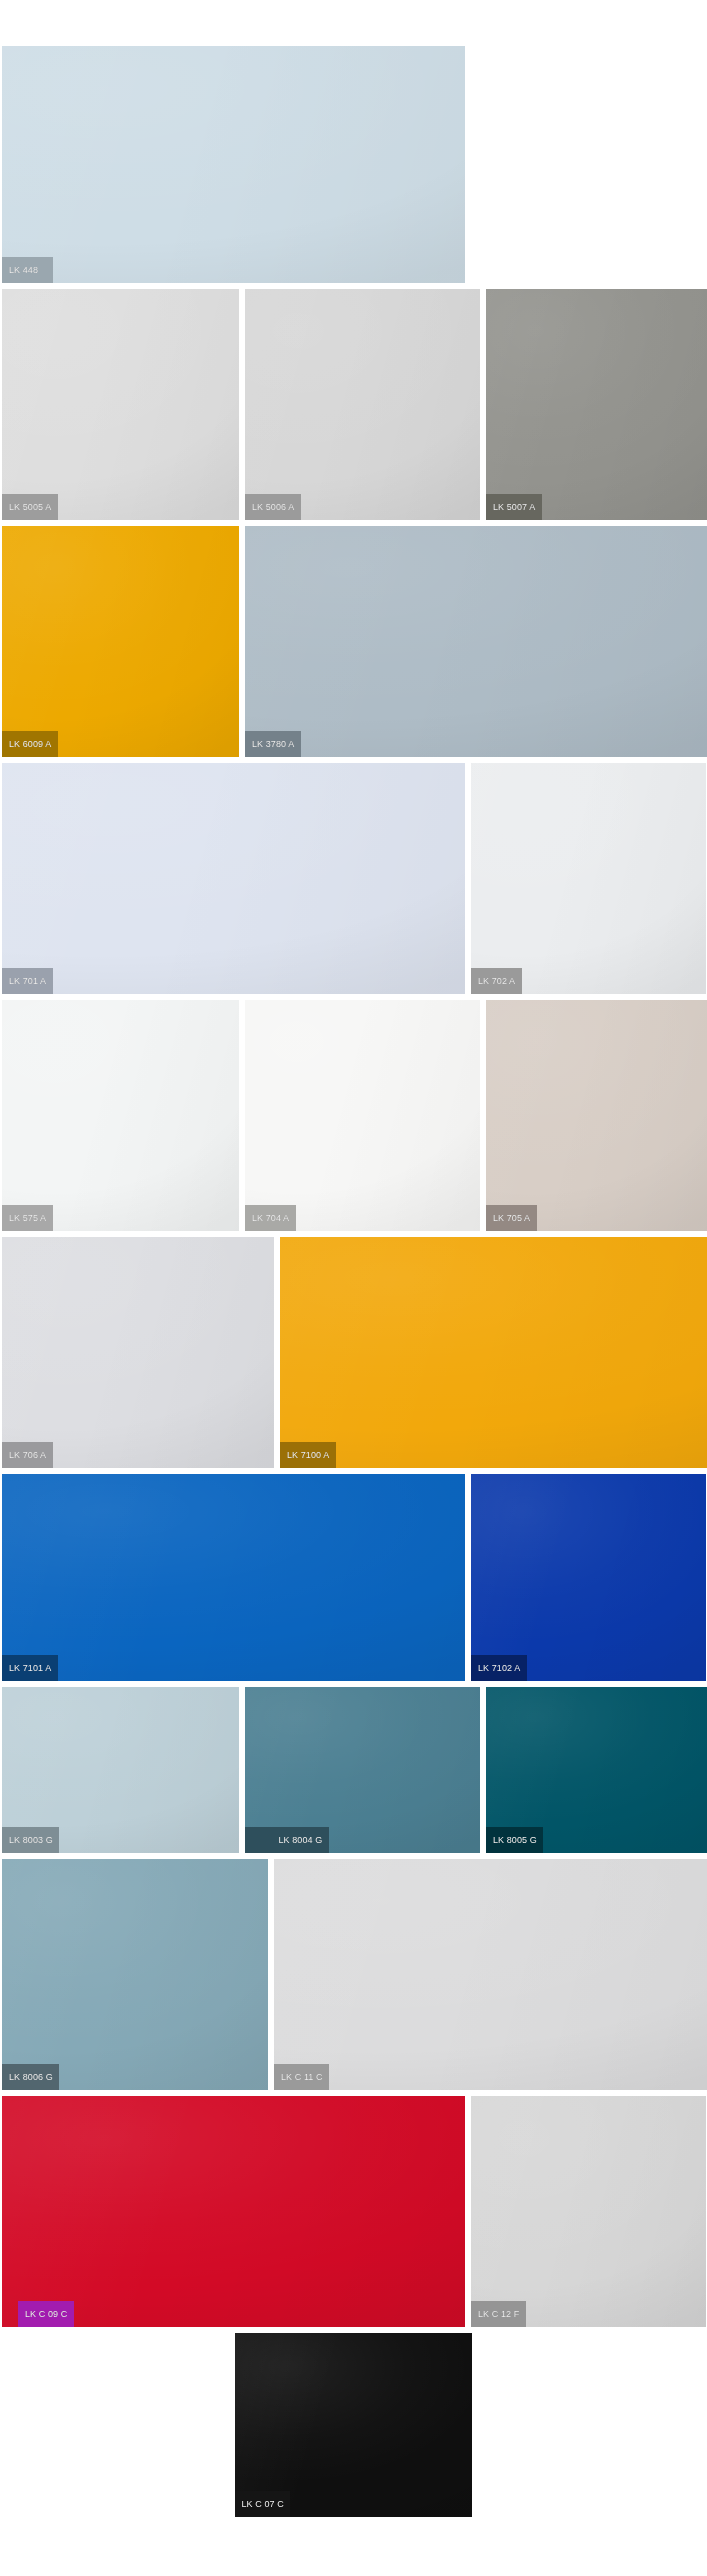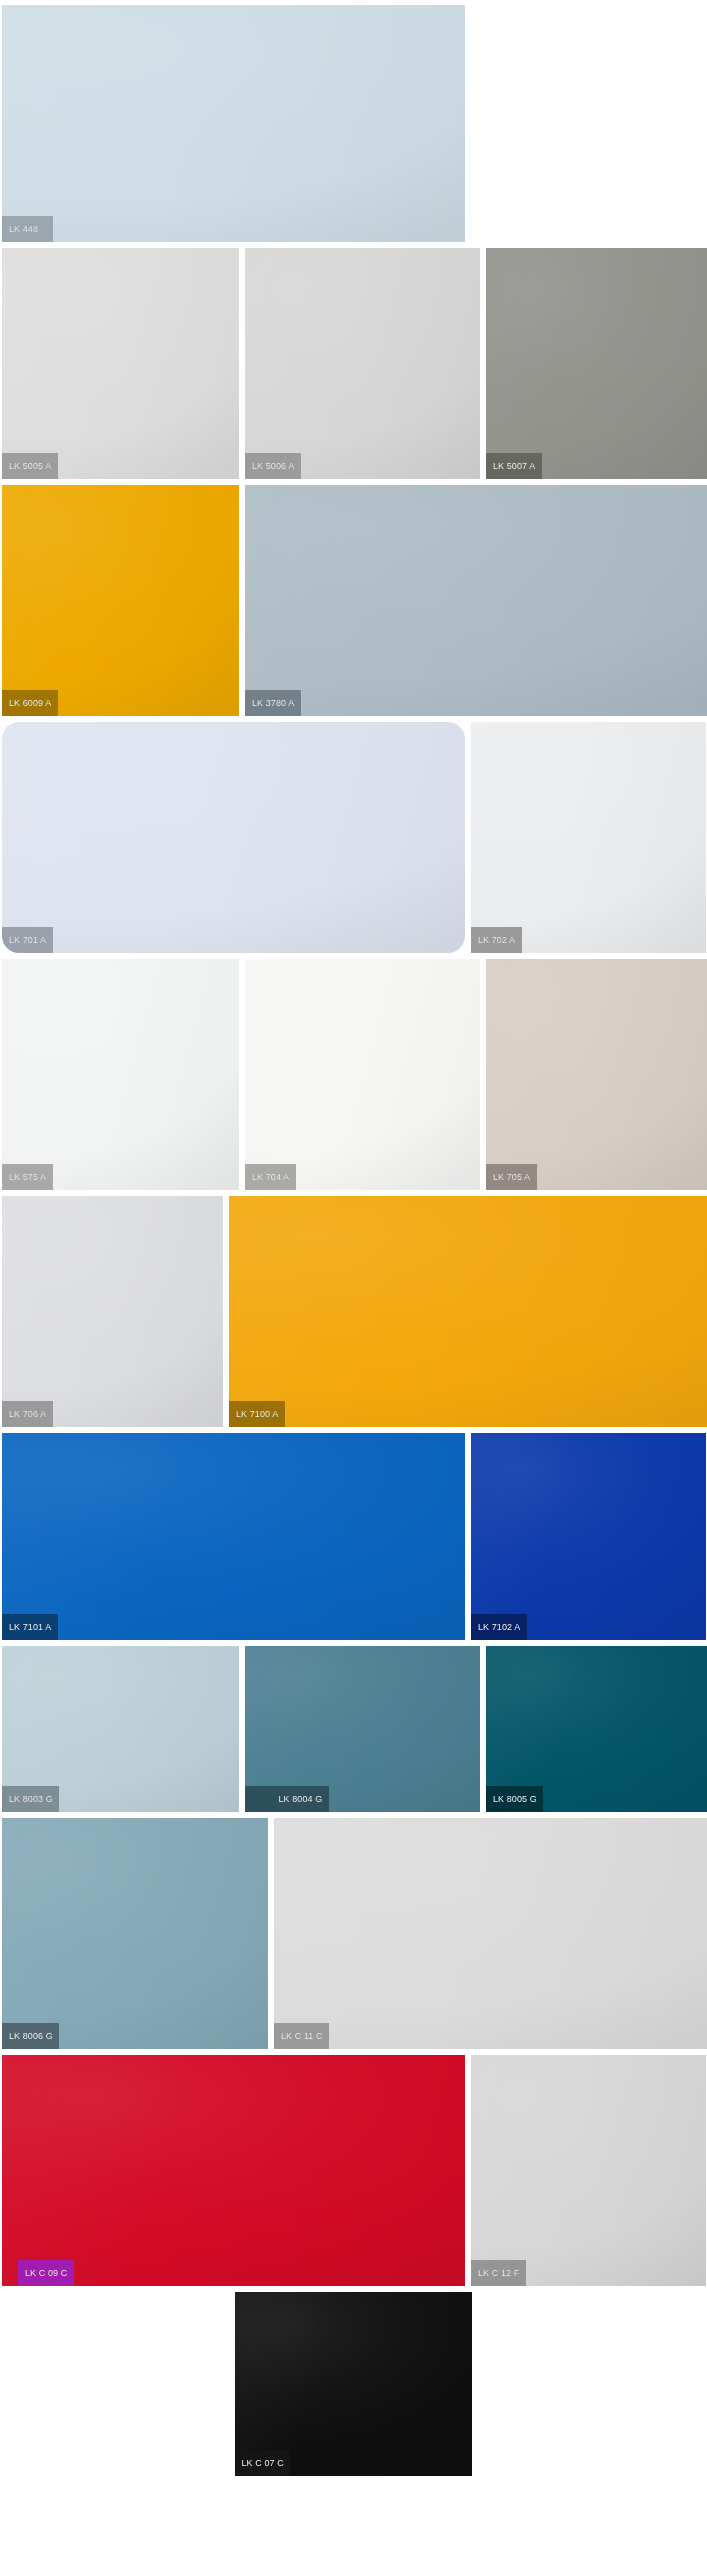--- a/index.html
+++ b/index.html
@@ -65,21 +65,21 @@
     z-index: 2;
   }
   .last-row {
     justify-content: center;
   }
 </style>
 </head>
 <body>
 
 <div id="swatch-grid">
-    <div class="swatch-row" style="height: 237px;">
+    <div class="swatch-row" style="height: 237px; margin-top: 41px;">
       <div class="swatch" style="width: 463px; height: 100%;">
         <div class="swatch-surface" style="background: rgb(206, 221, 230);"></div>
         <div class="swatch-label" style="background: rgb(154, 167, 175); color: rgb(242, 242, 242);">LK 448</div>
       </div>
     </div>
     <div class="swatch-row" style="height: 231px;">
       <div class="swatch" style="width: 237px; height: 100%;">
         <div class="swatch-surface" style="background: rgb(222, 222, 222);"></div>
         <div class="swatch-label" style="background: rgb(157, 157, 157); color: rgb(242, 242, 242);">LK 5005 A</div>
       </div>
@@ -96,21 +96,21 @@
       <div class="swatch" style="width: 237px; height: 100%;">
         <div class="swatch-surface" style="background: rgb(237, 169, 0);"></div>
         <div class="swatch-label" style="background: rgb(160, 117, 0); color: rgb(242, 242, 242);">LK 6009 A</div>
       </div>
       <div class="swatch" style="width: 463px; height: 100%;">
         <div class="swatch-surface" style="background: rgb(174, 188, 198);"></div>
         <div class="swatch-label" style="background: rgb(116, 129, 138); color: rgb(242, 242, 242);">LK 3780 A</div>
       </div>
     </div>
     <div class="swatch-row" style="height: 231px;">
-      <div class="swatch" style="width: 463px; height: 100%; border-radius: 17px;">
+      <div class="swatch" style="width: 463px; height: 100%;">
         <div class="swatch-surface" style="background: rgb(222, 228, 240);"></div>
         <div class="swatch-label" style="background: rgb(154, 161, 173); color: rgb(242, 242, 242);">LK 701 A</div>
       </div>
       <div class="swatch" style="width: 235px; height: 100%;">
         <div class="swatch-surface" style="background: rgb(235, 237, 239);"></div>
         <div class="swatch-label" style="background: rgb(154, 154, 154); color: rgb(242, 242, 242);">LK 702 A</div>
       </div>
     </div>
     <div class="swatch-row" style="height: 231px;">
       <div class="swatch" style="width: 237px; height: 100%;">
@@ -120,21 +120,21 @@
       <div class="swatch" style="width: 235px; height: 100%;">
         <div class="swatch-surface" style="background: rgb(247, 247, 246);"></div>
         <div class="swatch-label" style="background: rgb(169, 169, 166); color: rgb(242, 242, 242);">LK 704 A</div>
       </div>
       <div class="swatch" style="width: 223px; height: 100%;">
         <div class="swatch-surface" style="background: rgb(216, 206, 198);"></div>
         <div class="swatch-label" style="background: rgb(148, 137, 131); color: rgb(242, 242, 242);">LK 705 A</div>
       </div>
     </div>
     <div class="swatch-row" style="height: 231px;">
-      <div class="swatch" style="width: 221px; height: 100%;">
+      <div class="swatch" style="width: 272px; height: 100%;">
         <div class="swatch-surface" style="background: rgb(221, 222, 226);"></div>
         <div class="swatch-label" style="background: rgb(154, 154, 157); color: rgb(242, 242, 242);">LK 706 A</div>
       </div>
       <div class="swatch" style="width: 505px; height: 100%;">
         <div class="swatch-surface" style="background: rgb(242, 168, 11);"></div>
         <div class="swatch-label" style="background: rgb(155, 112, 7); color: rgb(242, 242, 242);">LK 7100 A</div>
       </div>
     </div>
     <div class="swatch-row" style="height: 207px;">
       <div class="swatch" style="width: 463px; height: 100%;">

